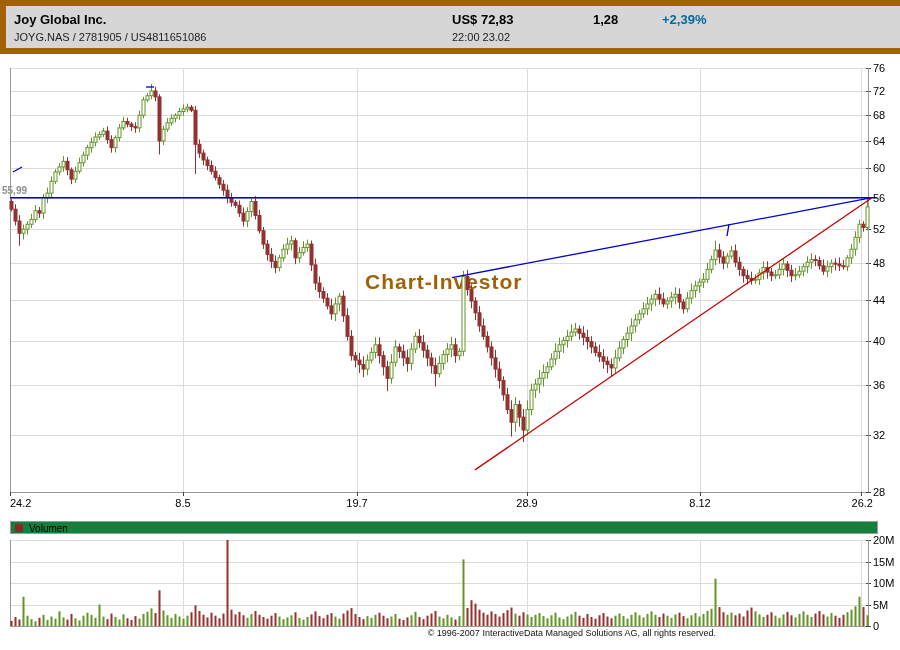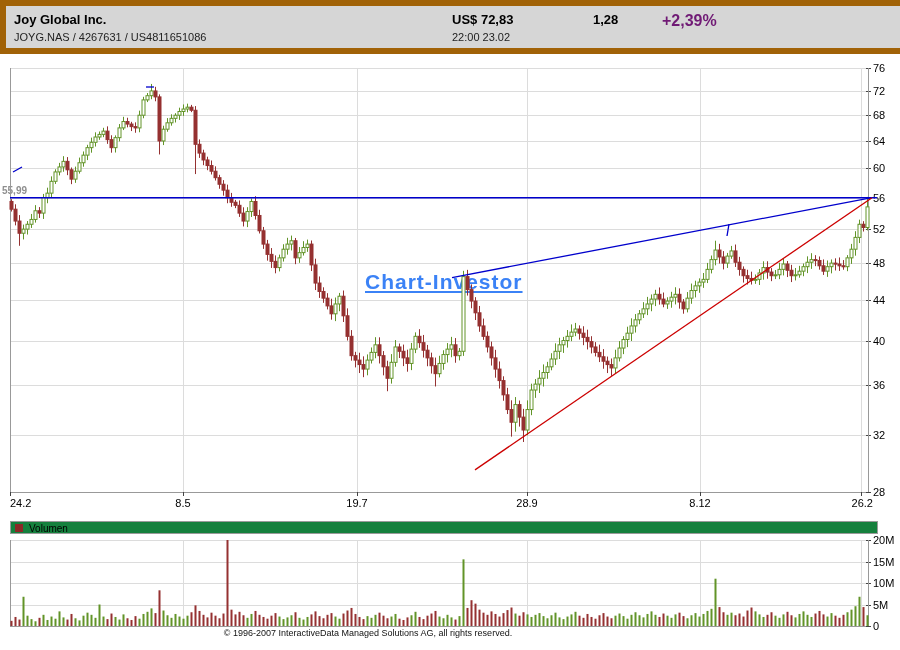--- a/index.html
+++ b/index.html
@@ -3,40 +3,40 @@
 <meta charset="utf-8">
 <style>
   html,body{margin:0;padding:0;background:#fff;}
   body{width:900px;height:650px;position:relative;font-family:"Liberation Sans",sans-serif;overflow:hidden;}
   
   .header{position:absolute;left:0;top:0;width:898px;height:42px;background:#d6d6d6;border:6px solid #a16207;}
   .hdr-title{position:absolute;left:8px;top:6px;font-size:13px;font-weight:bold;color:#000;}
   .hdr-sub{position:absolute;left:8px;top:25px;font-size:11px;color:#222;}
   .hdr-price{position:absolute;left:446px;top:6px;font-size:13px;font-weight:bold;color:#000;}
   .hdr-chg{position:absolute;left:587px;top:6px;font-size:13px;font-weight:bold;color:#000000;}
-  .hdr-chgp{position:absolute;left:656px;top:6px;font-size:16px;font-weight:bold;color:#701a75;}
+  .hdr-chgp{position:absolute;left:656px;top:6px;font-size:13px;font-weight:bold;color:#0369a1;}
   .hdr-time{position:absolute;left:446px;top:25px;font-size:11px;color:#222;}
   
-  .watermark{position:absolute;left:365px;top:270px;font-size:21px;font-weight:bold;color:#3b82f6;letter-spacing:1px;z-index:0;text-decoration:underline;}
+  .watermark{position:absolute;left:365px;top:270px;font-size:21px;font-weight:bold;color:#a16207;letter-spacing:1px;z-index:0;}
   .linelabel{position:absolute;left:2px;top:185px;font-size:10px;font-weight:bold;color:#8f8f8f;z-index:0;}
   svg.chart{position:absolute;left:0;top:0;z-index:1;}
   
   .vlegend{position:absolute;left:10px;top:521px;width:868px;height:13px;background:#15803d;border:1px solid #9a9a9a;box-sizing:border-box;z-index:2;}
   .vswatch{position:absolute;left:4px;top:2px;width:8px;height:8px;background:#8b2727;}
   .vlabel{position:absolute;left:18px;top:1px;font-size:10px;color:#000;}
   
-  .footer{position:absolute;left:12px;top:628px;width:712px;text-align:center;z-index:2;}
+  .footer{position:absolute;left:4px;top:628px;width:712px;text-align:right;z-index:2;}
   .footer div{font-size:9px;color:#111;line-height:10px;}
 </style>
 </head>
 <body>
 
 <div class="header">
   <span class="hdr-title">Joy Global Inc.</span>
-  <span class="hdr-sub">JOYG.NAS   /   4267631   /   US4811651086</span>
+  <span class="hdr-sub">JOYG.NAS   /   2781905   /   US4811651086</span>
   <span class="hdr-price">US$ 72,83</span>
   <span class="hdr-chg">1,28</span>
   <span class="hdr-chgp">+2,39%</span>
   <span class="hdr-time">22:00   23.02</span>
 </div>
 
 <div class="watermark">Chart-Investor</div>
 <div class="linelabel">55,99</div>
 
 <svg class="chart" id="chart-svg" width="900" height="650">

